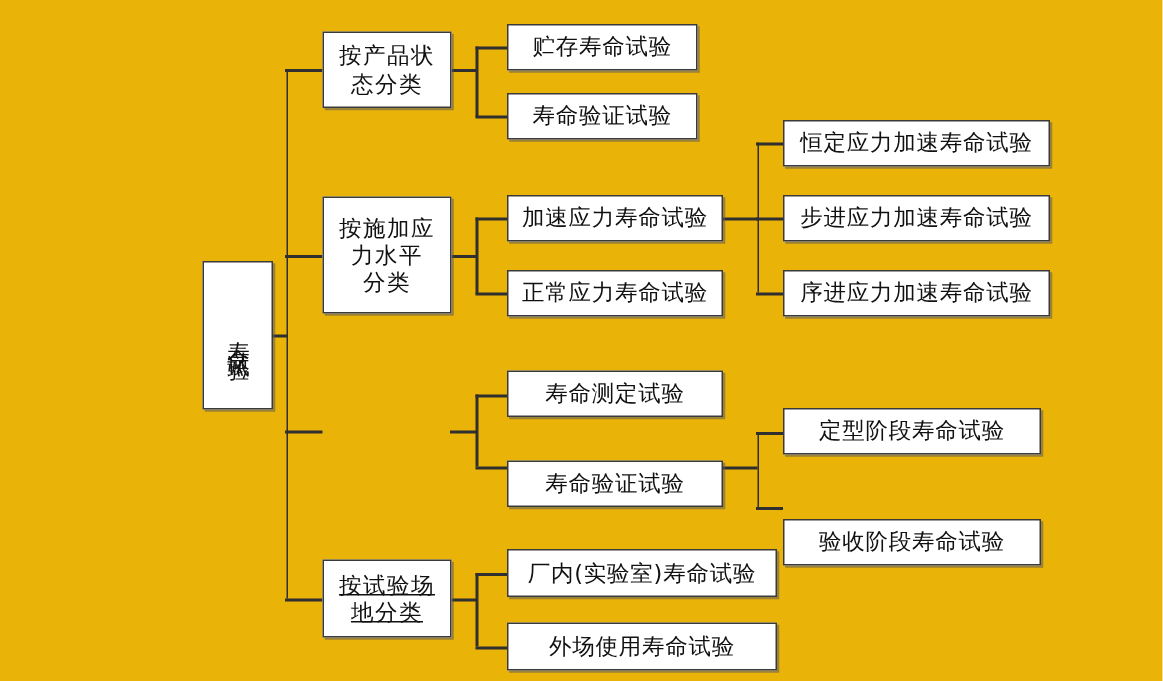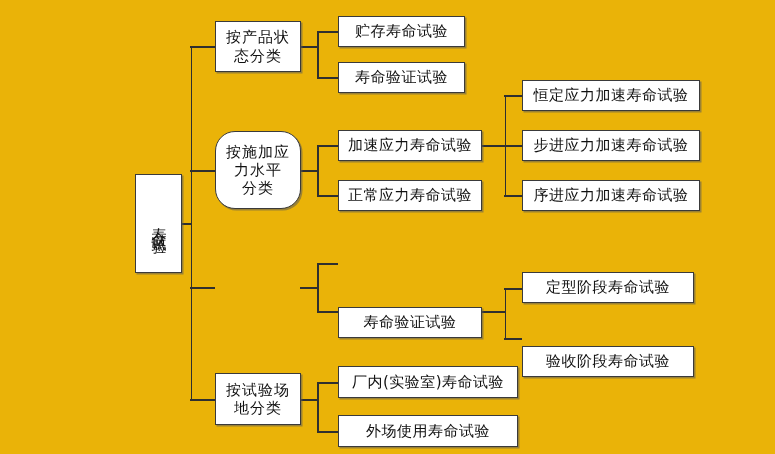--- a/index.html
+++ b/index.html
@@ -92,42 +92,43 @@
   <div class="line h" style="left:300px; top:399px; width:18px;"></div>
   <div class="line v" style="left:317px; top:382px; height:49px;"></div>
   <div class="line h" style="left:317px; top:382px; width:21px;"></div>
   <div class="line h" style="left:317px; top:431px; width:21px;"></div>
 
   <div class="node root" style="left:135px; top:174px; width:47px; height:99px;">寿命试验</div>
 
   <div class="node multiline" style="left:215px; top:21px; width:86px; height:51px;">按产品状
 态分类</div>
 
-  <div class="node multiline" style="left:215px; top:131px; width:86px; height:78px;border-radius:20px;">按施加应
+  <div class="node multiline" style="left:215px; top:131px; width:86px; height:78px;">按施加应
 力水平
 分类</div>
 
 
-  <div class="node multiline" style="left:215px; top:373px; width:86px; height:52px;">按试验场
+  <div class="node multiline" style="left:215px; top:373px; width:86px; height:52px;text-decoration:underline;">按试验场
 地分类</div>
 
   <div class="node" style="left:338px; top:16px; width:127px; height:31px;">贮存寿命试验</div>
 
   <div class="node" style="left:338px; top:62px; width:127px; height:31px;">寿命验证试验</div>
 
   <div class="node" style="left:338px; top:130px; width:144px; height:31px;">加速应力寿命试验</div>
 
   <div class="node" style="left:338px; top:180px; width:144px; height:31px;">正常应力寿命试验</div>
 
   <div class="node" style="left:522px; top:80px; width:178px; height:31px;">恒定应力加速寿命试验</div>
 
   <div class="node" style="left:522px; top:130px; width:178px; height:31px;">步进应力加速寿命试验</div>
 
   <div class="node" style="left:522px; top:180px; width:178px; height:31px;">序进应力加速寿命试验</div>
 
+  <div class="node" style="left:338px; top:247px; width:144px; height:31px;">寿命测定试验</div>
 
   <div class="node" style="left:338px; top:295px; width:144px; height:31px;margin-top:12px;">寿命验证试验</div>
 
   <div class="node" style="left:522px; top:272px; width:172px; height:31px;">定型阶段寿命试验</div>
 
   <div class="node" style="left:522px; top:322px; width:172px; height:31px;margin-top:24px;">验收阶段寿命试验</div>
 
   <div class="node" style="left:338px; top:366px; width:180px; height:32px;">厂内(实验室)寿命试验</div>
 
   <div class="node" style="left:338px; top:415px; width:180px; height:32px;">外场使用寿命试验</div>

